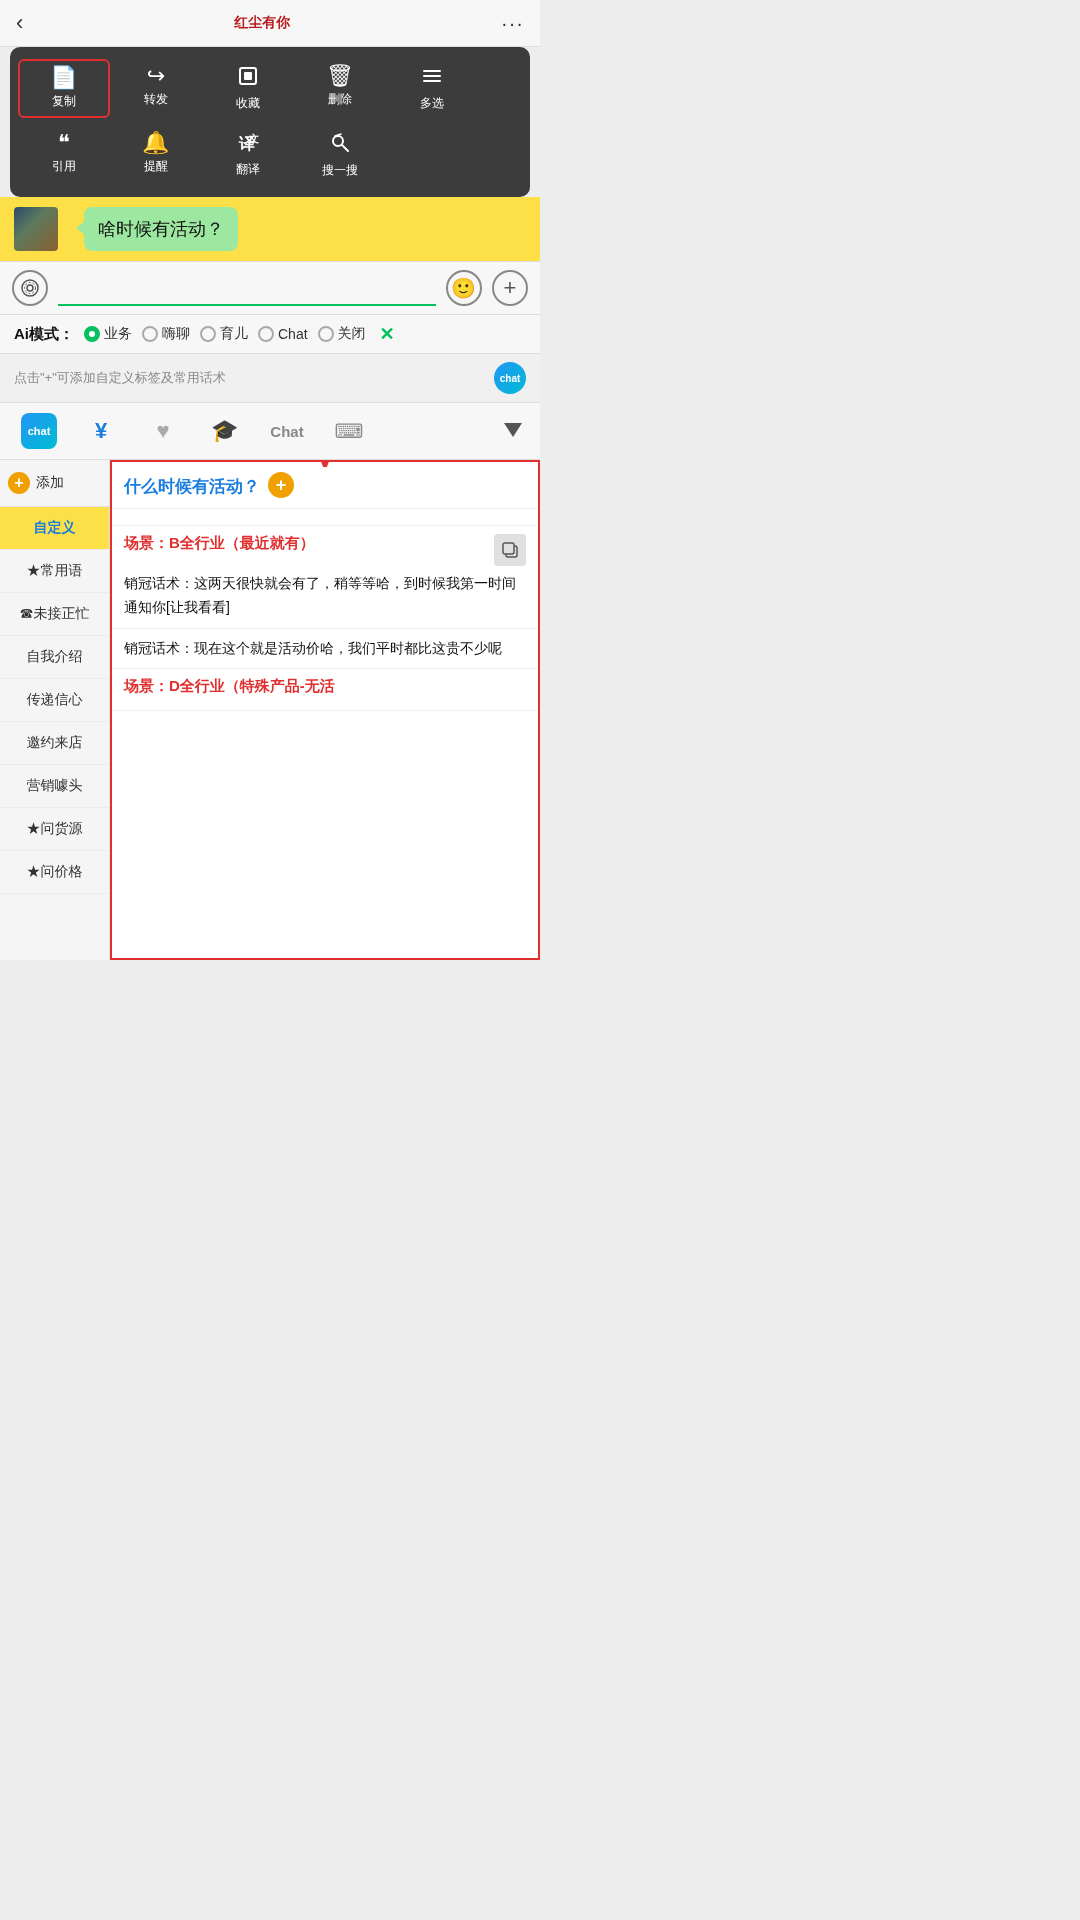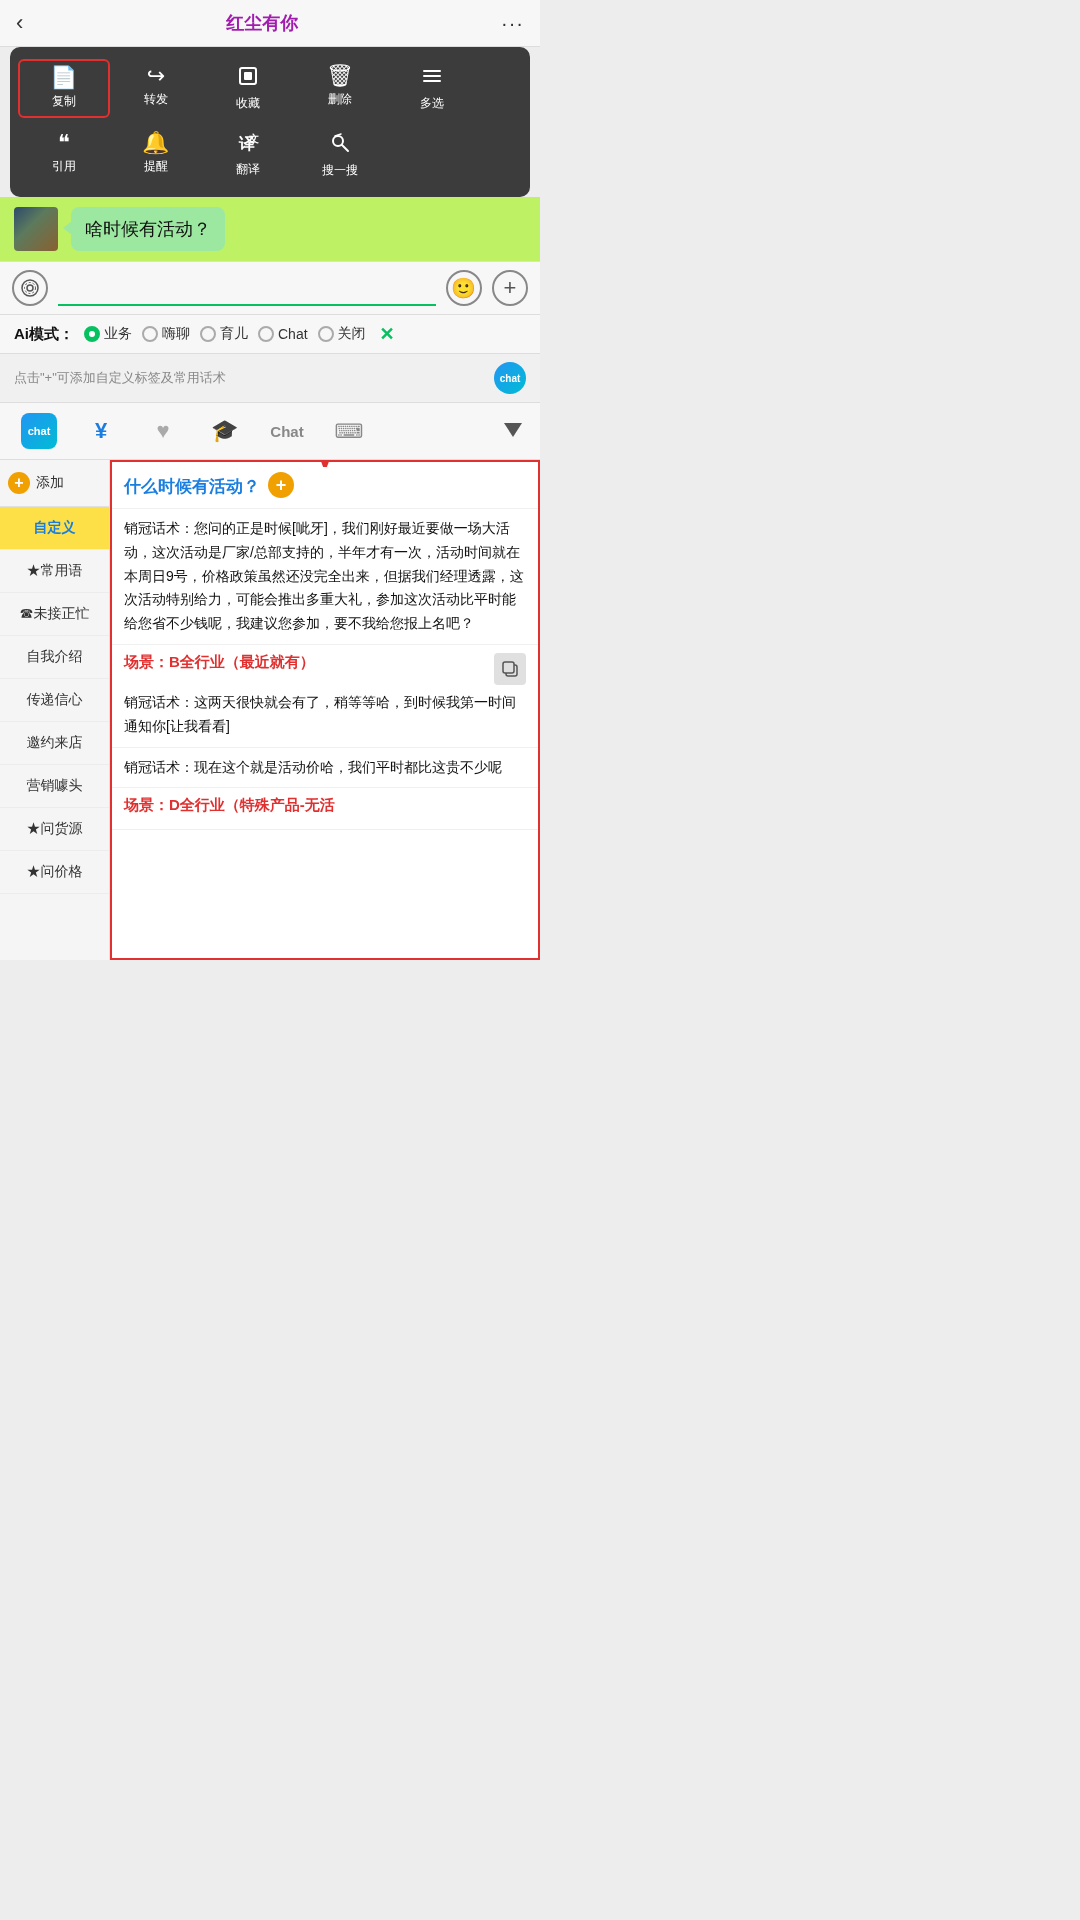--- a/index.html
+++ b/index.html
@@ -21,23 +21,23 @@
       padding: 10px 16px;
       background: #f7f7f7;
       border-bottom: 1px solid #ddd;
     }
     .header-back {
       font-size: 22px;
       color: #333;
       cursor: pointer;
     }
     .header-title {
-      font-size: 18px;
+      font-size: 14px;
       font-weight: 600;
-      color: #a21caf;
+      color: #b91c1c;
     }
     .header-more {
       font-size: 20px;
       color: #333;
       letter-spacing: 1px;
     }
 
     
     .context-menu {
       background: #3c3c3c;
@@ -473,21 +473,21 @@
           <circle cx="9" cy="9" r="5" stroke="#fff" stroke-width="2"></circle>
           <line x1="13" y1="13" x2="19" y2="19" stroke="#fff" stroke-width="2" stroke-linecap="round"></line>
           <line x1="6" y1="4" x2="12" y2="2" stroke="#fff" stroke-width="1.5" stroke-linecap="round"></line>
         </svg>
       </span>
       <span>搜一搜</span>
     </div>
   </div>
 </div>
 
-<div style="background:#bef264; padding: 10px 14px; display:flex; align-items:flex-end; gap:13px; position:relative;">
+<div style="background:#fde047; padding: 10px 14px; display:flex; align-items:flex-end; gap:26px; position:relative;">
   <div class="avatar">
     <div class="avatar-img"></div>
   </div>
   <div>
     <div class="chat-bubble">
       <span>啥时候有活动？</span>
     </div>
   </div>
 </div>
 
@@ -595,21 +595,20 @@
         <line x1="30" y1="5" x2="30" y2="45" stroke="#e03030" stroke-width="2.5" marker-end="url(#arr2)"></line>
       </svg>
     </div>
 
     <div class="question-header">
       <span class="question-title">什么时候有活动？</span>
       <div class="add-circle-btn">+</div>
     </div>
 
     <div class="scenario-block">
-      <div class="scenario-content">销冠话术：您问的正是时候[呲牙]，我们刚好最近要做一场大活动，这次活动是厂家/总部支持的，半年才有一次，活动时间就在本周日9号，价格政策虽然还没完全出来，但据我们经理透露，这次活动特别给力，可能会推出多重大礼，参加这次活动比平时能给您省不少钱呢，我建议您参加，要不我给您报上名吧？</div>
     </div>
 
     <div class="scenario-block">
       <div class="scenario-title">
         <span>场景：B全行业（最近就有）</span>
         <div class="copy-btn">
           <svg width="18" height="18" viewBox="0 0 18 18" fill="none">
             <rect x="5" y="5" width="11" height="11" rx="2" stroke="#555" stroke-width="1.5"></rect>
             <rect x="2" y="2" width="11" height="11" rx="2" stroke="#555" stroke-width="1.5" fill="#e0e0e0"></rect>
           </svg>

